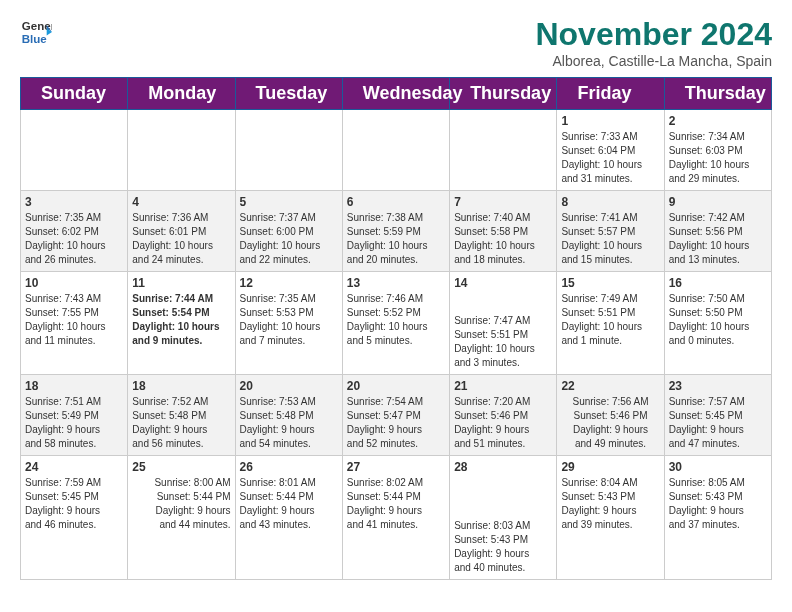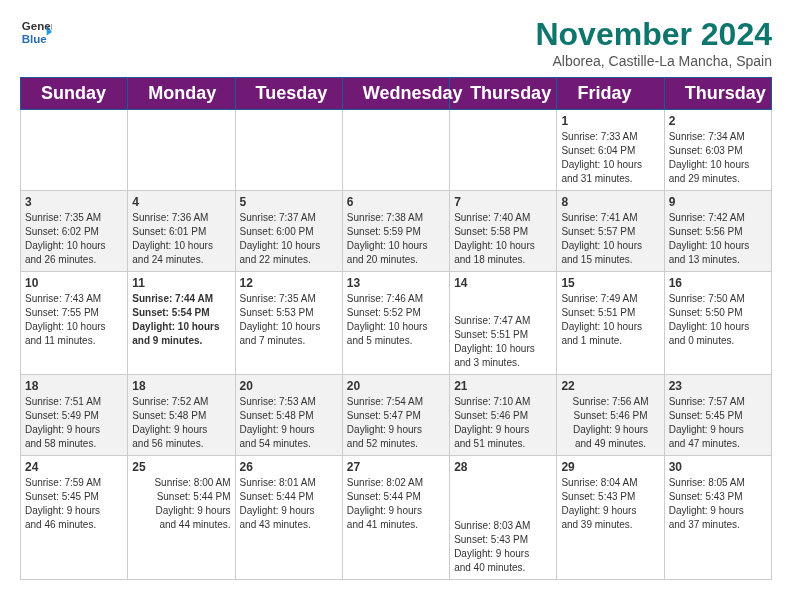--- a/index.html
+++ b/index.html
@@ -261,21 +261,21 @@
           </td>
           <td>
             <span class="day-num">20</span>
             <div class="cell-text" style="white-space: pre-line;">Sunrise: 7:54 AM
 Sunset: 5:47 PM
 Daylight: 9 hours
 and 52 minutes.</div>
           </td>
           <td>
             <span class="day-num">21</span>
-            <div class="cell-text" style="white-space: pre-line;">Sunrise: 7:10 AM
+            <div class="cell-text" style="white-space: pre-line;">Sunrise: 7:20 AM
 Sunset: 5:46 PM
 Daylight: 9 hours
 and 51 minutes.</div>
           </td>
           <td>
             <span class="day-num">22</span>
             <div class="cell-text" style="white-space: pre-line; text-align: center;">Sunrise: 7:56 AM
 Sunset: 5:46 PM
 Daylight: 9 hours
 and 49 minutes.</div>

